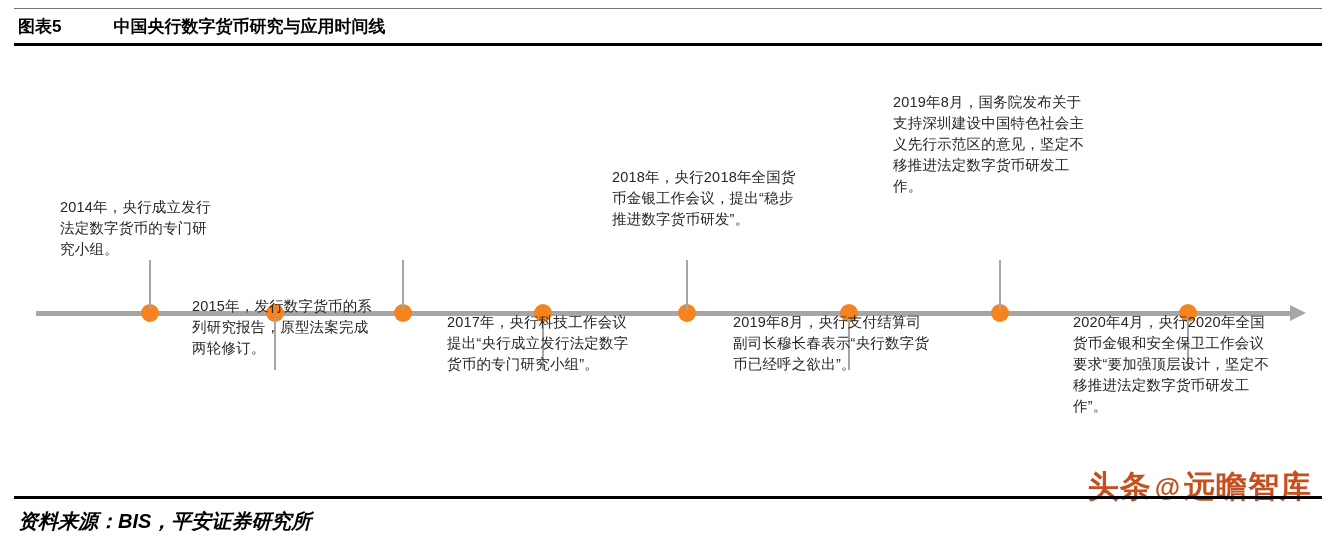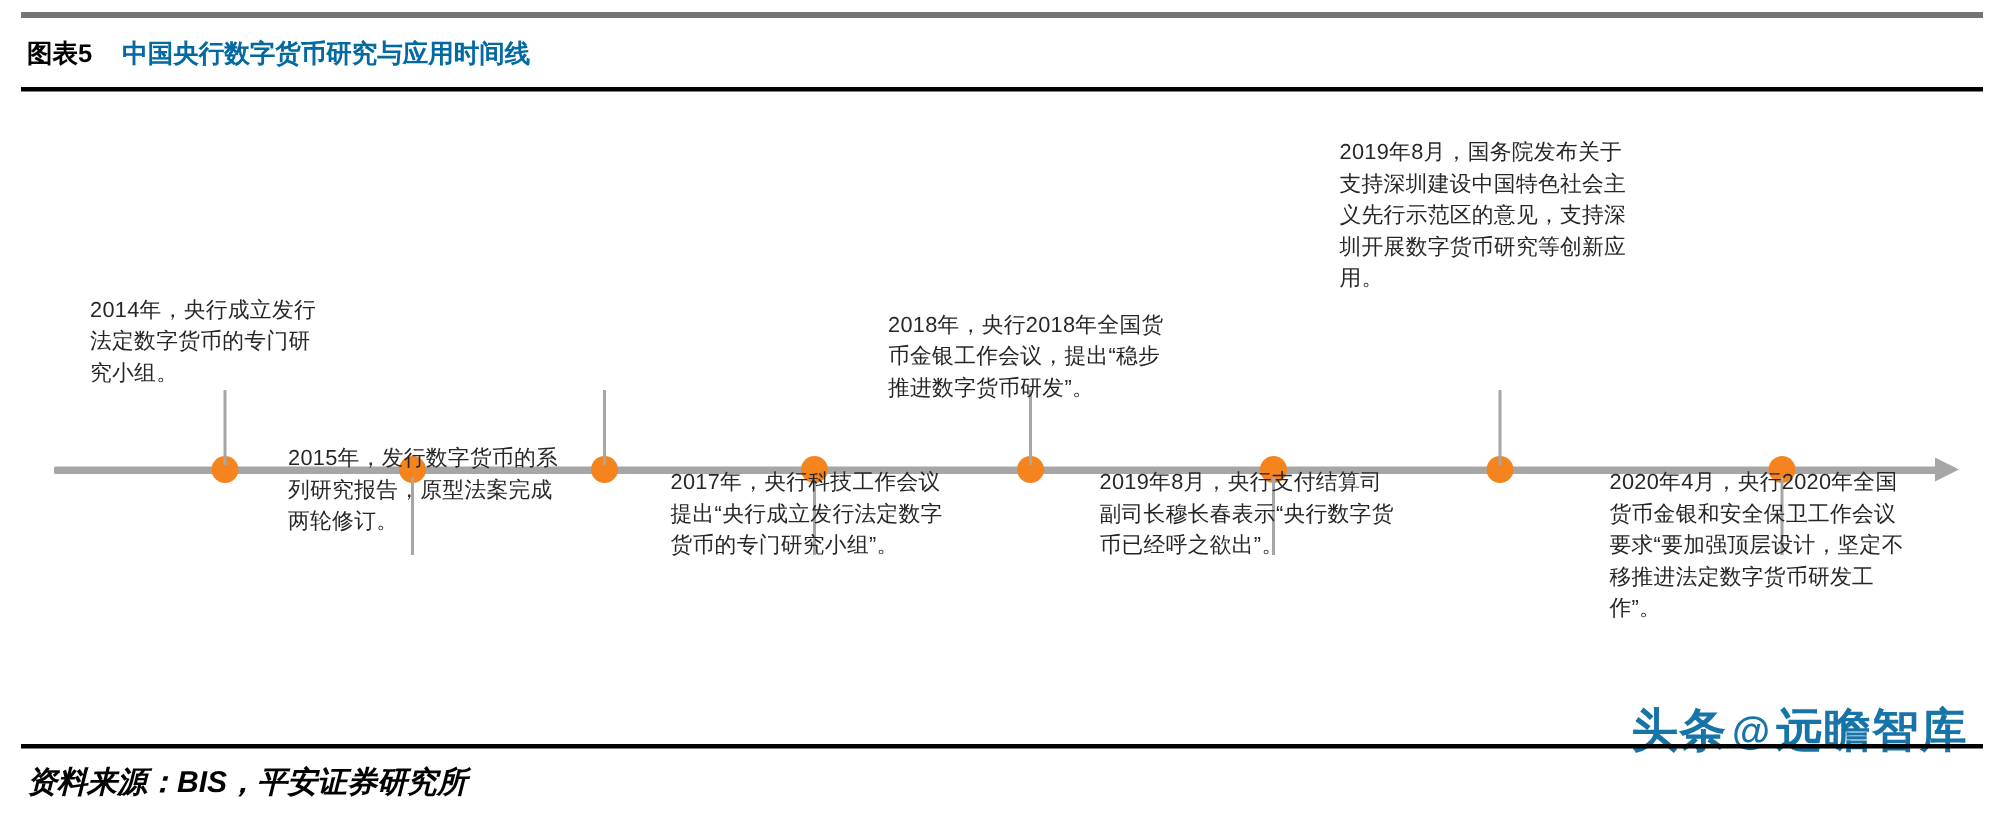--- a/index.html
+++ b/index.html
@@ -15,40 +15,40 @@
     overflow: hidden;
     position: relative;
   }
 
   
   .header {
     position: absolute;
     left: 14px;
     top: 8px;
     width: 1308px;
-    height: 53px;
-    border-top: 4px solid #737373;
+    height: 38px;
+    border-top: 1px solid #737373;
     border-bottom: 3px solid #000000;
     box-sizing: border-box;
     display: flex;
     align-items: center;
   }
   .header-index {
     font-size: 17px;
     font-weight: bold;
     color: #000;
     margin-left: 4px;
     letter-spacing: 0px;
     white-space: nowrap;
   }
   .header-title {
     font-size: 17px;
     font-weight: bold;
-    color: #0369a1;
-    margin-left: 20px;
+    color: #000000;
+    margin-left: 52px;
     white-space: nowrap;
   }
 
   
   .timeline {
     position: absolute;
     left: 0;
     top: 46px;
     width: 1336px;
     height: 432px;
@@ -123,21 +123,21 @@
     font-weight: bold;
     color: #000;
     white-space: nowrap;
   }
   .watermark {
     position: absolute;
     right: 24px;
     top: 466px;
     font-size: 31px;
     font-weight: bold;
-    color: #0369a1;
+    color: #c2410c;
     opacity: 0.92;
     letter-spacing: 1px;
     display: flex;
     align-items: center;
     white-space: nowrap;
   }
   .watermark .wm-at {
     display: inline-block;
     font-size: 26px;
     margin: 0 3px;
@@ -166,29 +166,29 @@
 
   <div class="node-dot" style="left:403px;"></div>
   <div class="stem up" style="left:403px; height:50px; top:214px;"></div>
 
   <div class="node-dot" style="left:543px;"></div>
   <div class="stem down" style="left:543px; height:52px; top:272px;"></div>
   <div class="label" style="left:447px; top:266px; width:186px;">2017年，央行科技工作会议提出“央行成立发行法定数字货币的专门研究小组”。</div>
 
   <div class="node-dot" style="left:687px;"></div>
   <div class="stem up" style="left:687px; height:50px; top:214px;"></div>
-  <div class="label" style="left:592px; top:121px; width:190px;margin-top:40px;">2018年，央行2018年全国货币金银工作会议，提出“稳步推进数字货币研发”。</div>
+  <div class="label" style="left:612px; top:121px; width:190px;">2018年，央行2018年全国货币金银工作会议，提出“稳步推进数字货币研发”。</div>
 
   <div class="node-dot" style="left:849px;"></div>
   <div class="stem down" style="left:849px; height:52px; top:272px;"></div>
   <div class="label" style="left:733px; top:266px; width:200px;">2019年8月，央行支付结算司副司长穆长春表示“央行数字货币已经呼之欲出”。</div>
 
   <div class="node-dot" style="left:1000px;"></div>
   <div class="stem up" style="left:1000px; height:50px; top:214px;"></div>
-  <div class="label" style="left:893px; top:46px; width:192px;">2019年8月，国务院发布关于支持深圳建设中国特色社会主义先行示范区的意见，支持深圳开展数字货币研究等创新应用。</div>
+  <div class="label" style="left:893px; top:46px; width:192px;">2019年8月，国务院发布关于支持深圳建设中国特色社会主义先行示范区的意见，坚定不移推进法定数字货币研发工作。</div>
 
   <div class="node-dot" style="left:1188px;"></div>
   <div class="stem down" style="left:1188px; height:52px; top:272px;"></div>
   <div class="label" style="left:1073px; top:266px; width:205px;">2020年4月，央行2020年全国货币金银和安全保卫工作会议要求“要加强顶层设计，坚定不移推进法定数字货币研发工作”。</div>
 
 </div>
 
 <div class="watermark">
   <span>头条</span>
   <span class="wm-at">@</span>

